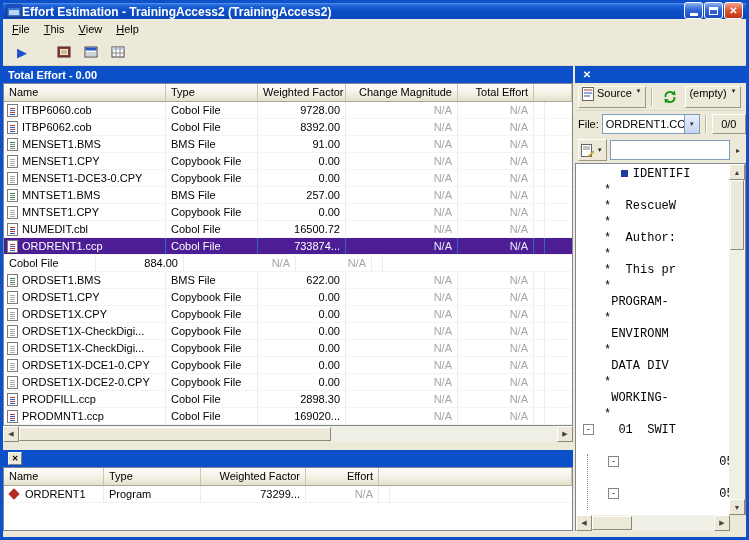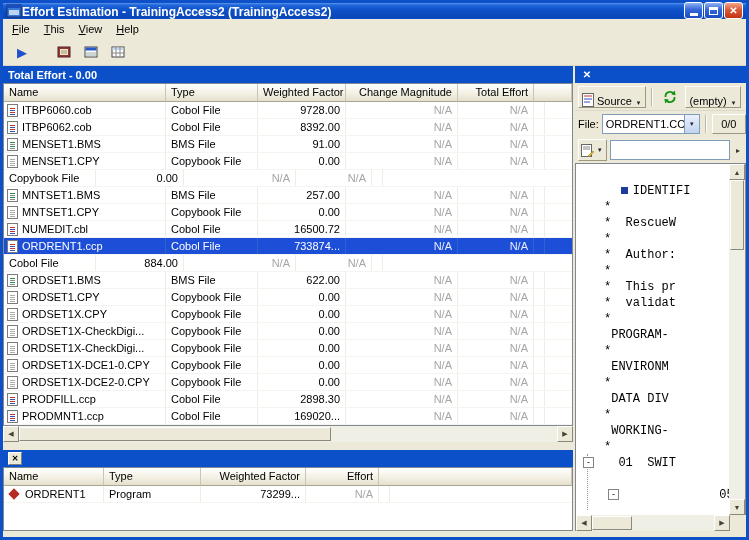--- a/index.html
+++ b/index.html
@@ -53,21 +53,21 @@
      border-right:1px solid #CAC6B2;border-bottom:1px solid #A9A694;
      padding:1px 5px;font-size:11px;line-height:15px;white-space:nowrap;overflow:hidden;flex:none}
   .hfill,.cfill{flex:1 1 auto;min-width:0}
   .rows{flex:1;overflow:hidden}
   .trow{display:flex;height:17px;border-bottom:1px solid #F5F5EF}
   .c{height:16px;line-height:16px;font-size:11px;padding:0 5px;border-right:1px solid #EDEDE5;
      white-space:nowrap;overflow:hidden;flex:none}
   .nmcell{display:flex;align-items:center;padding-left:3px}
   .right{text-align:right}
   .na{color:#A6A6A6}
-  .trow.sel{background:#1d4ed8}
+  .trow.sel{background:#4c1d95}
   .trow.sel .c{color:#fff;border-right-color:#2A66D2}
   .trow.sel .na{color:#E9EDF8}
 
   .w-name{width:162px}.w-type{width:92px}.w-wf{width:88px}.w-cm{width:112px}.w-te{width:76px}
   .dw-name{width:100px}.dw-type{width:97px}.dw-wf{width:105px}.dw-effort{width:73px}
 
   
   .ficon{display:inline-block;width:11px;height:13px;background:#fff;border:1px solid #7A7A7A;
      margin-right:4px;position:relative;flex:none}
   .ficon::before,.ficon::after{content:"";position:absolute;left:2px;right:2px;height:1px}
@@ -93,39 +93,39 @@
      border:1px solid;border-color:#fff #8A887A #8A887A #fff}
 
   .splitter{height:8px;flex:none}
 
   
   .ptb{display:flex;align-items:center;padding:0 3px;gap:3px;flex:none}
   .ptb1{height:28px;border-bottom:1px solid #DDD9C8}
   .ptb2{height:26px}
   .ptb3{height:26px}
   .raised{background:#ECE9D8;border:1px solid;border-color:#fff #9B9781 #9B9781 #fff}
-  .srcbtn{display:flex;align-items:flex-end;height:22px;padding:0 3px;gap:3px;font-size:11px}
+  .srcbtn{display:flex;align-items:flex-start;height:22px;padding:0 3px;gap:3px;font-size:11px}
   .dd{font-size:7px;color:#222;padding:0 2px}
   .vsep{width:2px;height:18px;border-left:1px solid #B9B5A4;border-right:1px solid #fff;margin:0 2px;flex:none}
   .flatbtn{width:24px;height:22px;display:flex;align-items:center;justify-content:center;flex:none}
   .lbl{font-size:11px;flex:none}
   .combo{display:flex;align-items:center;background:#fff;border:1px solid #7F9DB9;height:20px;width:98px;flex:none}
   .cval{flex:1;font-size:11px;padding:0 3px;white-space:nowrap;overflow:hidden}
   .cbtn{width:15px;height:18px;flex:none;background:linear-gradient(180deg,#EAF1FC,#C2D3F0);
      border-left:1px solid #7F9DB9;display:flex;align-items:center;justify-content:center;font-size:7px;color:#223}
   .counter{width:34px;height:20px;display:flex;align-items:center;justify-content:center;
      font-size:11px;flex:none}
   .find-input{flex:1;min-width:0;height:20px;border:1px solid #7F9DB9;background:#fff;
      font-size:11px;padding:0 3px;font-family:"Liberation Sans",sans-serif}
   .iconbtn{display:flex;align-items:center;height:22px;padding:0 2px;gap:2px;flex:none}
   .overflow-ch{width:10px;flex:none;text-align:center;font-size:8px;color:#333}
 
   
   .code-wrap{flex:1;display:flex;overflow:hidden;border:1px solid #828790;border-bottom:none;background:#fff;min-height:0}
-  .code{flex:1;min-width:0;overflow:hidden;padding-top:19px;position:relative;
+  .code{flex:1;min-width:0;overflow:hidden;padding-top:2px;position:relative;
      font-family:"Liberation Mono","DejaVu Sans Mono",monospace;font-size:12px;color:#000}
   .cline{position:relative;height:16px;line-height:16px;padding-left:28px;white-space:pre;overflow:hidden}
   .bm{position:absolute;top:4px;width:7px;height:7px;background:#1B3C9C}
   .fold{position:absolute;top:2px;width:11px;height:11px;background:#fff;border:1px solid #848484;
      font-size:9px;line-height:9px;text-align:center;color:#000;font-family:"Liberation Sans",sans-serif}
   .dotline{position:absolute;left:11px;top:290px;height:56px;border-left:1px dotted #909090}
   .pbottom{height:16px;flex:none;display:flex}
   .phtrack{flex:1;display:flex;background:#F0EFE6;border-left:1px solid #828790}
   .corner{width:16px;height:16px;background:#ECE9D8;flex:none}
 </style>
@@ -246,20 +246,24 @@
                 <span class="ficon ficon-cpy"></span>
                 <span>MENSET1.CPY</span>
               </div>
               <div class="c w-type">Copybook File</div>
               <div class="c w-wf right">0.00</div>
               <div class="c w-cm right na">N/A</div>
               <div class="c w-te right na">N/A</div>
               <div class="c cfill"></div>
             </div>
             <div class="trow">
+              <div class="c w-name nmcell">
+                <span class="ficon ficon-cpy"></span>
+                <span>MENSET1-DCE3-0.CPY</span>
+              </div>
               <div class="c w-type">Copybook File</div>
               <div class="c w-wf right">0.00</div>
               <div class="c w-cm right na">N/A</div>
               <div class="c w-te right na">N/A</div>
               <div class="c cfill"></div>
             </div>
             <div class="trow">
               <div class="c w-name nmcell">
                 <span class="ficon ficon-bms"></span>
                 <span>MNTSET1.BMS</span>
@@ -509,21 +513,20 @@
       <div class="code-wrap">
         <div class="code" id="code-lines">
           <span class="dotline"></span>
         <div class="cline"><span class="bm" style="left: 45px;"></span><span>    IDENTIFI</span></div>
             <div class="cline"><span>*</span></div>
             <div class="cline"><span>*  RescueW</span></div>
             <div class="cline"><span>*</span></div>
             <div class="cline"><span>*  Author:</span></div>
             <div class="cline"><span>*</span></div>
             <div class="cline"><span>*  This pr</span></div>
-            <div class="cline"><span>*  validat</span></div>
             <div class="cline"><span>*</span></div>
             <div class="cline"><span> PROGRAM-</span></div>
             <div class="cline"><span>*</span></div>
             <div class="cline"><span> ENVIRONM</span></div>
             <div class="cline"><span>*</span></div>
             <div class="cline"><span> DATA DIV</span></div>
             <div class="cline"><span>*</span></div>
             <div class="cline"><span> WORKING-</span></div>
             <div class="cline"><span>*</span></div>
             <div class="cline"><span class="fold" style="left: 7px;">-</span><span>  01  SWIT</span></div>

